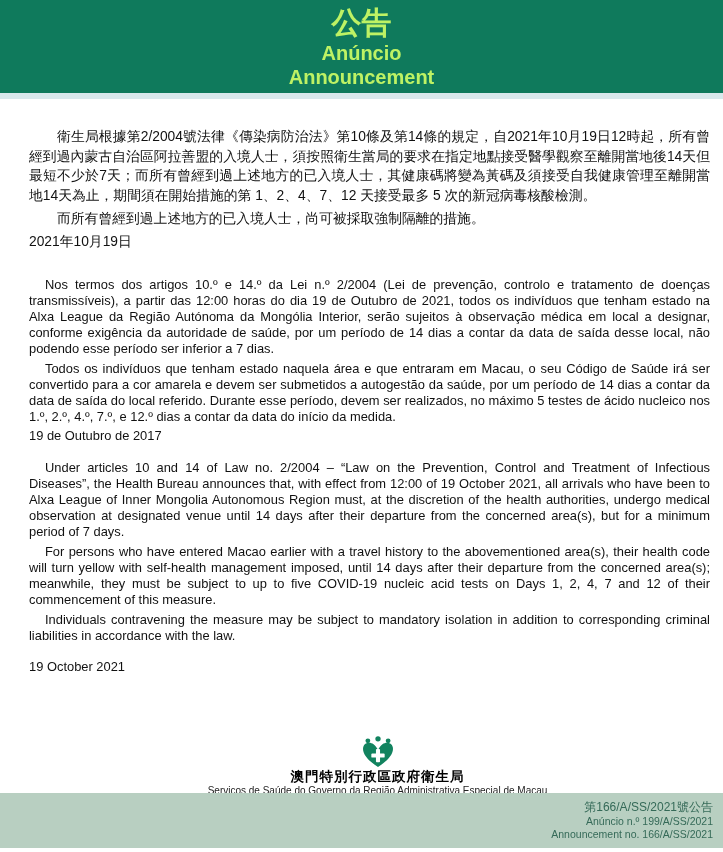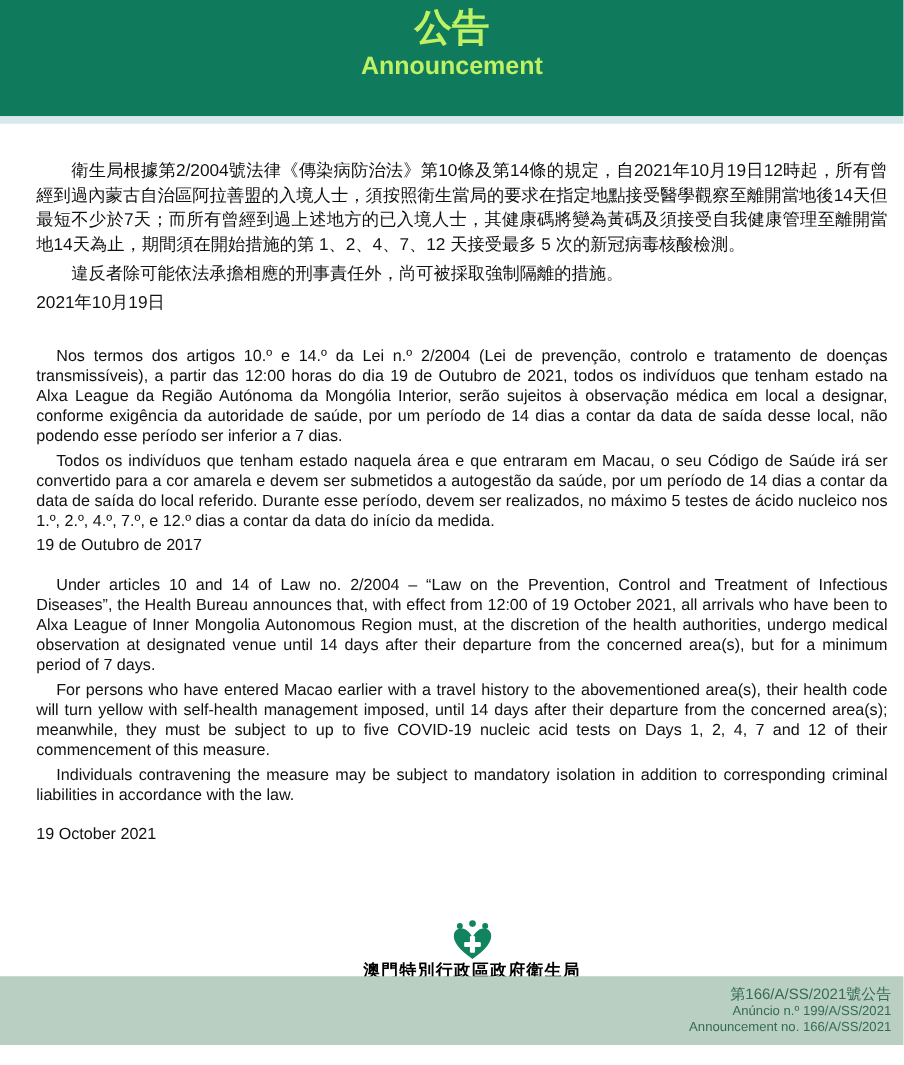--- a/index.html
+++ b/index.html
@@ -55,45 +55,46 @@
     transform: translateX(16px);
     padding-bottom: 1px;
   }
   .logo { color: var(--logo-green); }
   .logo svg { display: block; margin: 0 auto 1px auto; }
   .org-zh { font-size: 13.5px; font-weight: bold; letter-spacing: 1px; line-height: 16px; color: #000; }
   .org-pt { font-size: 10px; line-height: 11px; color: #222; }
   .band {
     position: absolute;
     left: 0;
-    bottom: 16px;
+    bottom: 4px;
     width: 100%;
     height: 55px;
     background: var(--band-bg);
     color: var(--band-text);
     text-align: right;
     padding: 7px 10px 0 0;
   }
   .band-zh { font-size: 12px; line-height: 14.5px; }
   .band-lat { font-size: 10.5px; line-height: 13px; }
 </style>
 </head>
 <body>
 
 <div class="page">
 
   <header class="header">
     <div class="h-zh">公告</div>
+    <div class="h-pt">Anúncio</div>
     <div class="h-en">Announcement</div>
   </header>
   <div class="header-strip"></div>
 
   <main class="content">
     <p class="zh zh-indent zh-p1">衛生局根據第2/2004號法律《傳染病防治法》第10條及第14條的規定，自2021年10月19日12時起，所有曾經到過內蒙古自治區阿拉善盟的入境人士，須按照衛生當局的要求在指定地點接受醫學觀察至離開當地後14天但最短不少於7天；而所有曾經到過上述地方的已入境人士，其健康碼將變為黃碼及須接受自我健康管理至離開當地14天為止，期間須在開始措施的第 1、2、4、7、12 天接受最多 5 次的新冠病毒核酸檢測。</p>
-    <p class="zh zh-indent zh-p2">違反者除可能依法承擔相應的刑事責任外，尚可被採取強制隔離的措施。</p>
+    <p class="zh zh-indent zh-p2">而所有曾經到過上述地方的已入境人士，尚可被採取強制隔離的措施。</p>
     <p class="zh zh-date">2021年10月19日</p>
 
     <p class="lat lat-indent pt-p1">Nos termos dos artigos 10.º e 14.º da Lei n.º 2/2004 (Lei de prevenção, controlo e tratamento de doenças transmissíveis), a partir das 12:00 horas do dia 19 de Outubro de 2021, todos os indivíduos que tenham estado na Alxa League da Região Autónoma da Mongólia Interior, serão sujeitos à observação médica em local a designar, conforme exigência da autoridade de saúde, por um período de 14 dias a contar da data de saída desse local, não podendo esse período ser inferior a 7 dias.</p>
     <p class="lat lat-indent gap-s">Todos os indivíduos que tenham estado naquela área e que entraram em Macau, o seu Código de Saúde irá ser convertido para a cor amarela e devem ser submetidos a autogestão da saúde, por um período de 14 dias a contar da data de saída do local referido. Durante esse período, devem ser realizados, no máximo 5 testes de ácido nucleico nos 1.º, 2.º, 4.º, 7.º, e 12.º dias a contar da data do início da medida.</p>
     <p class="lat lat-date">19 de Outubro de 2017</p>
 
     <p class="lat lat-indent en-p1">Under articles 10 and 14 of Law no. 2/2004 – “Law on the Prevention, Control and Treatment of Infectious Diseases”, the Health Bureau announces that, with effect from 12:00 of 19 October 2021, all arrivals who have been to Alxa League of Inner Mongolia Autonomous Region must, at the discretion of the health authorities, undergo medical observation at designated venue until 14 days after their departure from the concerned area(s), but for a minimum period of 7 days.</p>
     <p class="lat lat-indent gap-s">For persons who have entered Macao earlier with a travel history to the abovementioned area(s), their health code will turn yellow with self-health management imposed, until 14 days after their departure from the concerned area(s); meanwhile, they must be subject to up to five COVID-19 nucleic acid tests on Days 1, 2, 4, 7 and 12 of their commencement of this measure.</p>
     <p class="lat lat-indent gap-s">Individuals contravening the measure may be subject to mandatory isolation in addition to corresponding criminal liabilities in accordance with the law.</p>
     <p class="lat en-date">19 October 2021</p>

